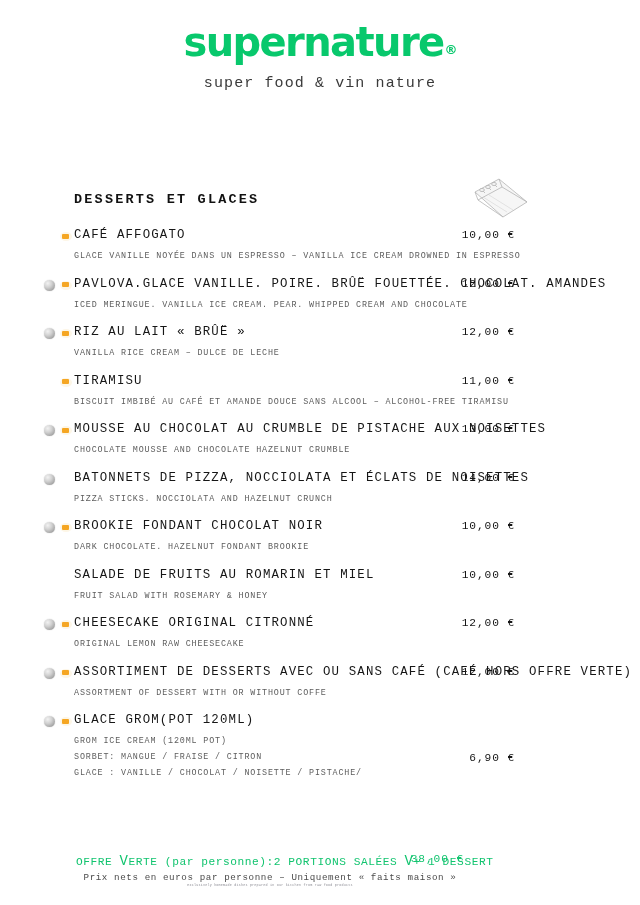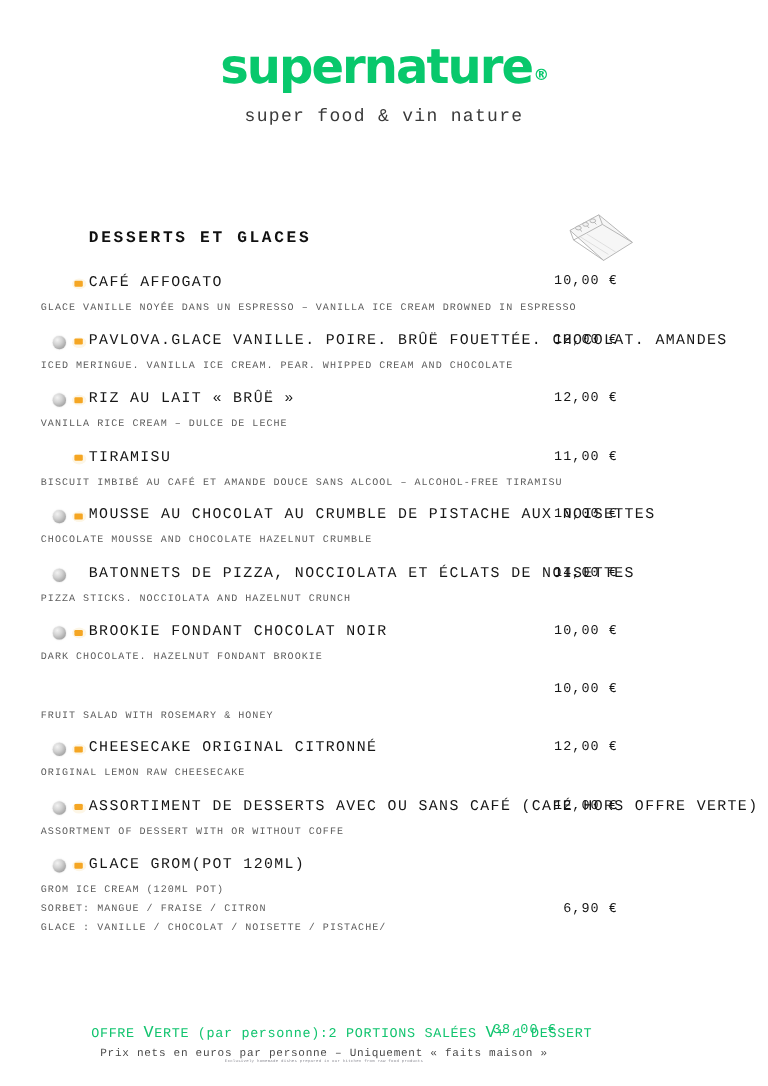--- a/index.html
+++ b/index.html
@@ -11,21 +11,21 @@
     height: 905px;
     background: #ffffff;
     font-family: "Liberation Mono", "DejaVu Sans Mono", monospace;
     color: #1a1a1a;
     position: relative;
     overflow: hidden;
   }
 
   
   .header {
-    padding-top: 36px;
+    padding-top: 22px;
     text-align: center;
   }
   .brand {
     font-family: "DejaVu Sans", sans-serif;
     font-weight: bold;
     font-size: 40px;
     letter-spacing: -1.6px;
     color: #08c86c;
     line-height: 1;
     display: inline-block;
@@ -138,21 +138,21 @@
   .item-price {
     position: absolute;
     right: 76px;
     top: 1px;
     font-size: 11.2px;
     letter-spacing: .9px;
     color: #161616;
     white-space: nowrap;
   }
   .item-desc {
-    margin: 4px 0 0 34px;
+    margin: 4px 0 0 74px;
     font-size: 8.4px;
     letter-spacing: .85px;
     color: #5d5d5d;
     line-height: 1.85;
   }
   .item-desc div { white-space: nowrap; }
 
   
   .footer {
     position: absolute;
@@ -319,20 +319,21 @@
         <div class="item-price">10,00 €</div>
       </div>
       <div class="item-desc">
         <div>DARK CHOCOLATE. HAZELNUT FONDANT BROOKIE</div>
       </div>
     </div>
 
     <div class="item">
       <div class="item-row">
         <div class="marks"></div>
+        <div class="item-name">SALADE DE FRUITS AU ROMARIN ET MIEL</div>
         <div class="item-price">10,00 €</div>
       </div>
       <div class="item-desc">
         <div>FRUIT SALAD WITH ROSEMARY &amp; HONEY</div>
       </div>
     </div>
 
     <div class="item">
       <div class="item-row">
         <div class="marks">

